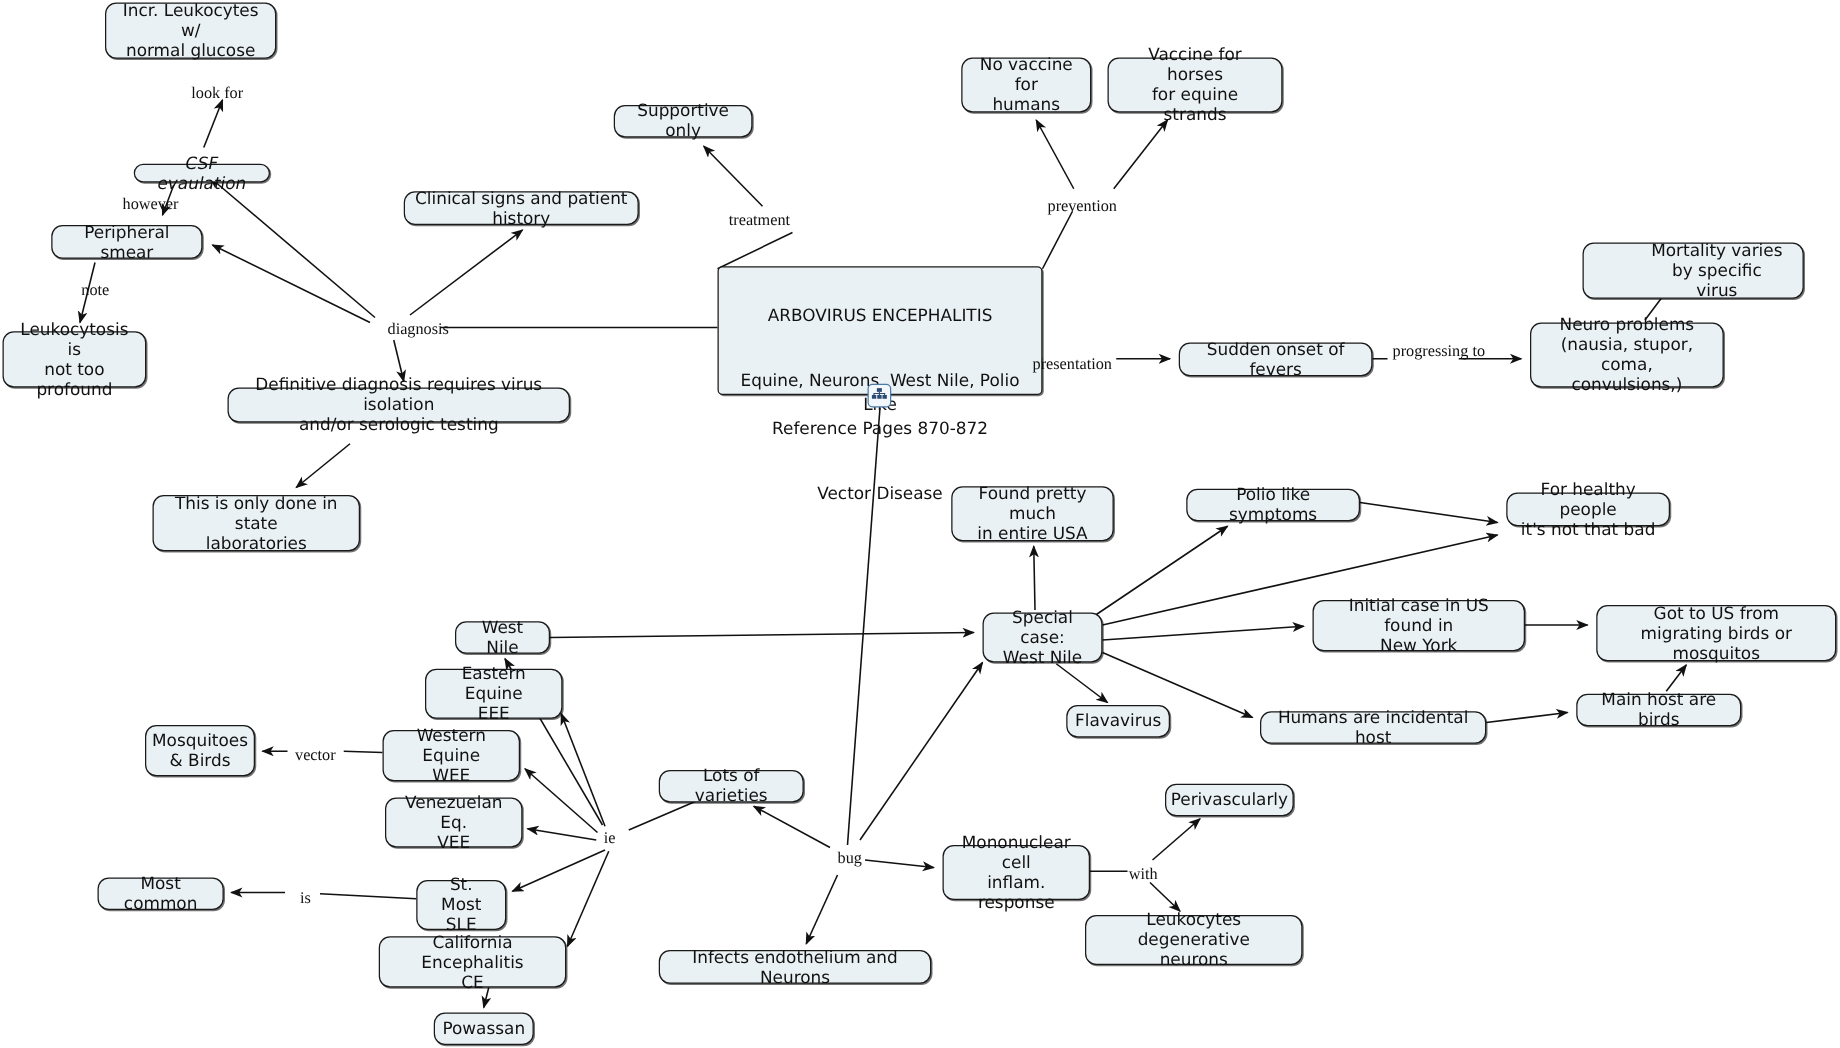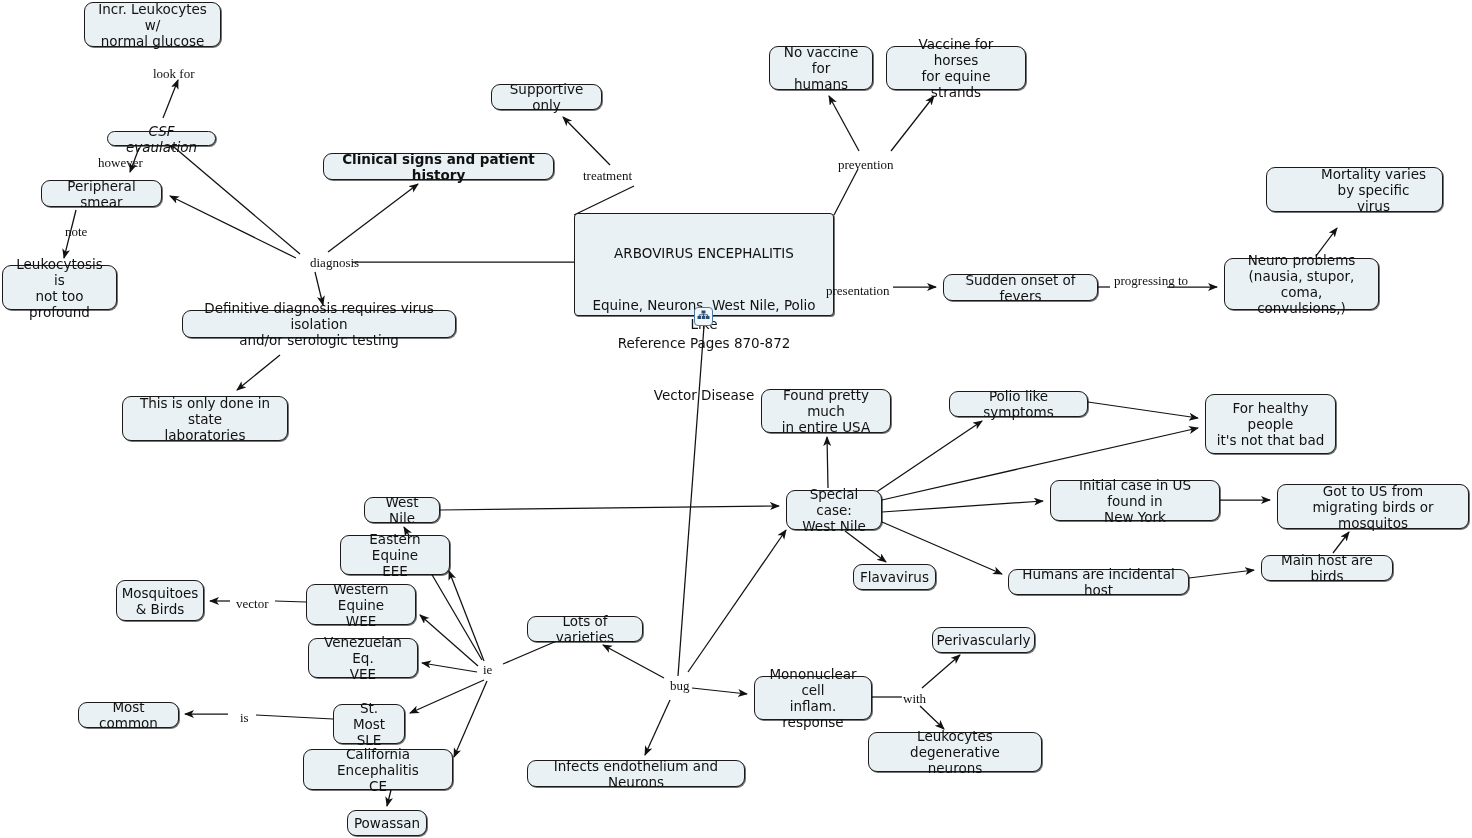--- a/index.html
+++ b/index.html
@@ -186,40 +186,40 @@
     </svg>
   </div>
 
   <div id="nodes-layer">
       <div class="node" style="left: 84px; top: 2px; width: 137px; height: 45px;">Incr. Leukocytes w/
 normal glucose</div>
       <div class="node" style="left: 107px; top: 131px; width: 109px; height: 15px; font-style: italic;">CSF evaulation</div>
       <div class="node" style="left: 41px; top: 180px; width: 121px; height: 27px;">Peripheral smear</div>
       <div class="node" style="left: 2px; top: 265px; width: 115px; height: 45px;">Leukocytosis is
 not too profound</div>
-      <div class="node" style="left: 323px; top: 153px; width: 231px; height: 27px; font-weight: bold;">Clinical signs and patient history</div>
+      <div class="node" style="left: 323px; top: 153px; width: 188px; height: 27px;">Clinical signs and patient history</div>
       <div class="node" style="left: 170px; top: 310px; width: 274px; height: 28px; margin-left: 12px;">Definitive diagnosis requires virus isolation
 and/or serologic testing</div>
       <div class="node" style="left: 122px; top: 396px; width: 166px; height: 45px;">This is only done in state
 laboratories</div>
       <div class="node" style="left: 491px; top: 84px; width: 111px; height: 26px;">Supportive only</div>
       <div class="node" style="left: 769px; top: 46px; width: 104px; height: 44px;">No vaccine for
 humans</div>
       <div class="node" style="left: 886px; top: 46px; width: 140px; height: 44px;">Vaccine for horses
 for equine strands</div>
-      <div class="node" style="left: 1266px; top: 167px; width: 177px; height: 45px; padding-left: 46px;">Mortality varies by specific
+      <div class="node" style="left: 1266px; top: 194px; width: 177px; height: 45px; padding-left: 46px;">Mortality varies by specific
 virus</div>
       <div class="node" style="left: 943px; top: 274px; width: 155px; height: 27px;">Sudden onset of fevers</div>
       <div class="node" style="left: 1224px; top: 258px; width: 155px; height: 52px;">Neuro problems
 (nausia, stupor, coma,
 convulsions,)</div>
       <div class="node" style="left: 761px; top: 389px; width: 130px; height: 44px;">Found pretty much
 in entire USA</div>
       <div class="node" style="left: 949px; top: 391px; width: 139px; height: 26px;">Polio like symptoms</div>
-      <div class="node" style="left: 1205px; top: 394px; width: 131px; height: 60px;">For healthy people
+      <div class="node" style="left: 1205px; top: 394px; width: 131px; height: 27px;">For healthy people
 it's not that bad</div>
       <div class="node" style="left: 786px; top: 490px; width: 96px; height: 40px;">Special case:
 West Nile</div>
       <div class="node" style="left: 1050px; top: 480px; width: 170px; height: 41px;">Initial case in US found in
 New York</div>
       <div class="node" style="left: 1277px; top: 484px; width: 192px; height: 45px;">Got to US from
 migrating birds or mosquitos</div>
       <div class="node" style="left: 853px; top: 564px; width: 83px; height: 26px;">Flavavirus</div>
       <div class="node" style="left: 1008px; top: 569px; width: 181px; height: 26px;">Humans are incidental host</div>
       <div class="node" style="left: 1261px; top: 555px; width: 132px; height: 26px;">Main host are birds</div>

